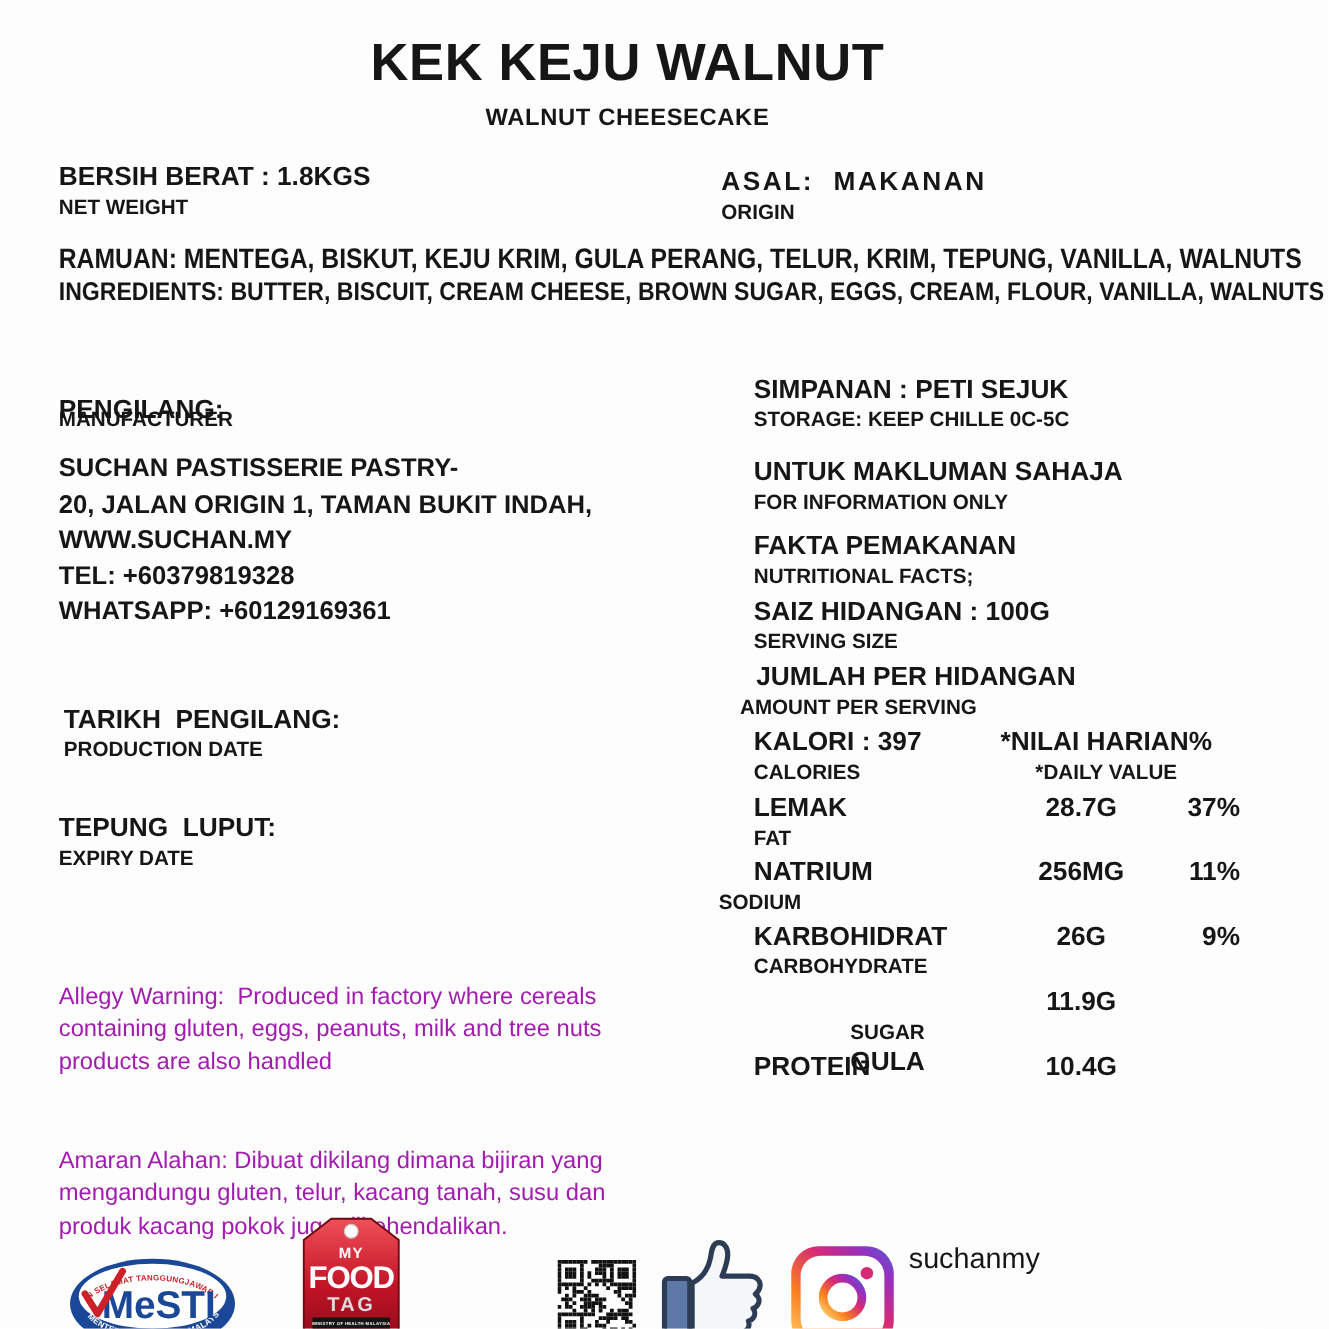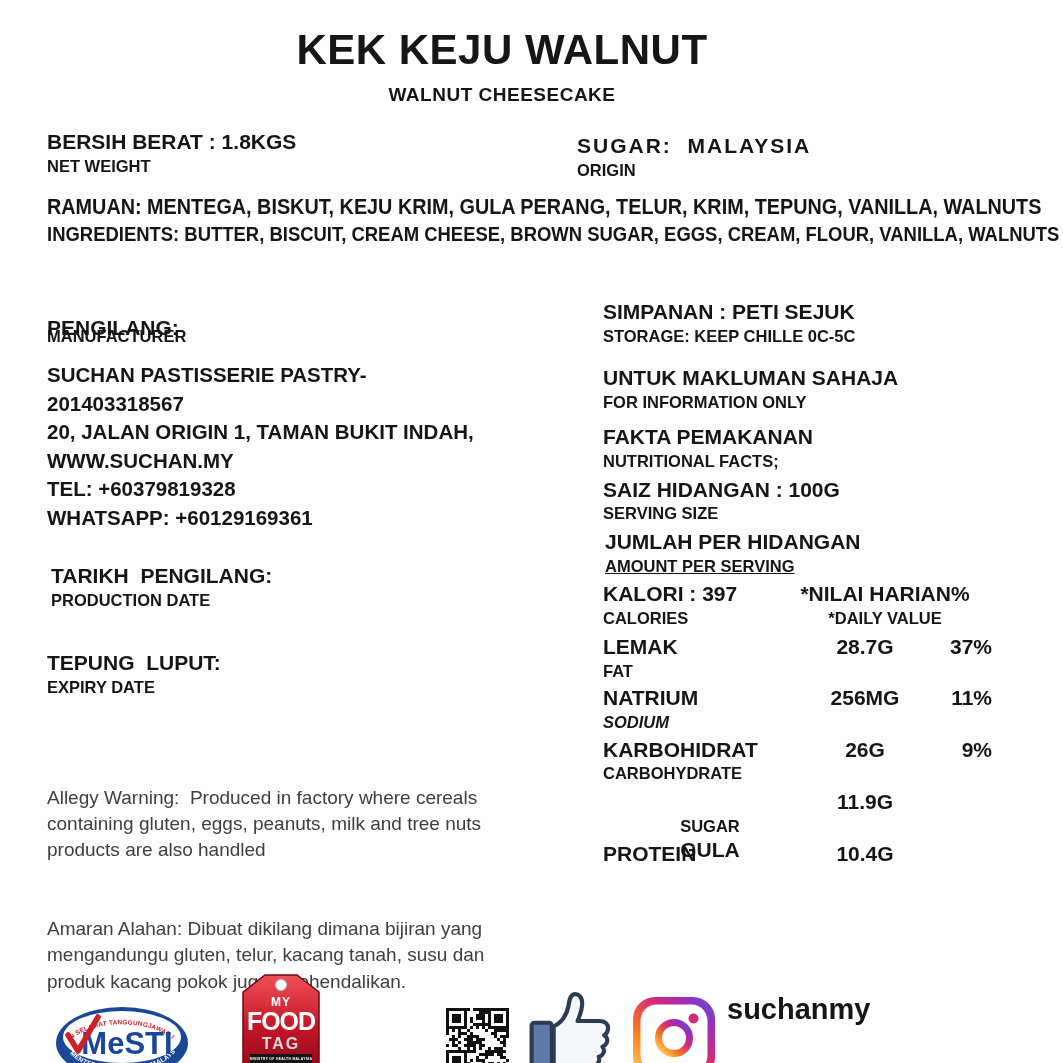--- a/index.html
+++ b/index.html
@@ -7,46 +7,45 @@
     position:relative;width:1063px;height:1063px;background:#fdfdfd;
     font-family:"Liberation Sans","DejaVu Sans",sans-serif;color:#161616;overflow:hidden;
   }
   .abs{position:absolute;white-space:pre-wrap;}
   .h1{width:1004px;text-align:center;font-size:42px;font-weight:800;letter-spacing:.5px;}
   .h2{width:1004px;text-align:center;font-size:19px;font-weight:800;letter-spacing:.5px;}
   .b21{font-size:21px;font-weight:700;}
   .b17{font-size:16.5px;font-weight:700;}
   .cond{white-space:nowrap;transform-origin:left center;font-weight:700;}
   .addr{font-size:20.5px;font-weight:700;line-height:28.5px;white-space:nowrap;}
-  .para{font-size:19px;font-weight:400;line-height:26.3px;color:#404040;}
+  .para{font-size:19px;font-weight:400;line-height:26.3px;color:#a21caf;}
   .val{left:775px;width:180px;text-align:center;}
   .pct{left:928px;width:64px;text-align:right;}
   svg{display:block;}
 </style>
 </head>
 <body>
 
 <div id="sheet">
 
   <div class="abs h1" style="left:0;top:26px;">KEK KEJU WALNUT</div>
   <div class="abs h2" style="left:0;top:84px;">WALNUT CHEESECAKE</div>
 
   <div class="abs b21" style="left:47px;top:130px;">BERSIH BERAT : 1.8KGS</div>
   <div class="abs b17" style="left:47px;top:157px;">NET WEIGHT</div>
-  <div class="abs b21" style="left:577px;top:134px;letter-spacing:2px;">SUGAR:  MALAYSIA</div>
+  <div class="abs b21" style="left:577px;top:134px;letter-spacing:2px;">ASAL:  MAKANAN</div>
   <div class="abs b17" style="left:577px;top:161px;">ORIGIN</div>
 
   <div class="abs cond" style="left:47px;top:194px;font-size:22.5px;transform:scaleX(.88);">RAMUAN: MENTEGA, BISKUT, KEJU KRIM, GULA PERANG, TELUR, KRIM, TEPUNG, VANILLA, WALNUTS</div>
   <div class="abs cond" style="left:47px;top:222px;font-size:20.5px;transform:scaleX(.9);">INGREDIENTS: BUTTER, BISCUIT, CREAM CHEESE, BROWN SUGAR, EGGS, CREAM, FLOUR, VANILLA, WALNUTS</div>
 
   <div class="abs b21" style="left:47px;top:316px;">PENGILANG:</div>
   <div class="abs b17" style="left:47px;top:327px;">MANUFACTURER</div>
   <div class="abs addr" style="left:47px;top:361px;">
     <div>SUCHAN PASTISSERIE PASTRY-</div>
-    <div>201403318567</div>
     <div>20, JALAN ORIGIN 1, TAMAN BUKIT INDAH,</div>
     <div>WWW.SUCHAN.MY</div>
     <div>TEL: +60379819328</div>
     <div>WHATSAPP: +60129169361</div>
   </div>
 
   <div class="abs b21" style="left:51px;top:564px;">TARIKH  PENGILANG:</div>
   <div class="abs b17" style="left:51px;top:591px;">PRODUCTION DATE</div>
 
   <div class="abs b21" style="left:47px;top:651px;">TEPUNG  LUPUT:</div>
@@ -63,36 +62,36 @@
   <div class="abs b21" style="left:603px;top:366px;">UNTUK MAKLUMAN SAHAJA</div>
   <div class="abs b17" style="left:603px;top:393px;">FOR INFORMATION ONLY</div>
 
   <div class="abs b21" style="left:603px;top:425px;">FAKTA PEMAKANAN</div>
   <div class="abs b17" style="left:603px;top:452px;">NUTRITIONAL FACTS;</div>
 
   <div class="abs b21" style="left:603px;top:478px;">SAIZ HIDANGAN : 100G</div>
   <div class="abs b17" style="left:603px;top:504px;">SERVING SIZE</div>
 
   <div class="abs b21" style="left:605px;top:530px;">JUMLAH PER HIDANGAN</div>
-  <div class="abs b17" style="left:605px;top:557px;text-decoration:underline;">AMOUNT PER SERVING</div>
+  <div class="abs b17" style="left:592px;top:557px;">AMOUNT PER SERVING</div>
 
   <div class="abs b21" style="left:603px;top:582px;">KALORI : 397</div>
   <div class="abs b21" style="left:780px;top:582px;width:210px;text-align:center;">*NILAI HARIAN%</div>
   <div class="abs b17" style="left:603px;top:609px;">CALORIES</div>
   <div class="abs b17" style="left:780px;top:609px;width:210px;text-align:center;">*DAILY VALUE</div>
 
   <div class="abs b21" style="left:603px;top:635px;">LEMAK</div>
   <div class="abs b21 val" style="top:635px;">28.7G</div>
   <div class="abs b21 pct" style="top:635px;">37%</div>
   <div class="abs b17" style="left:603px;top:662px;">FAT</div>
 
   <div class="abs b21" style="left:603px;top:686px;">NATRIUM</div>
   <div class="abs b21 val" style="top:686px;">256MG</div>
   <div class="abs b21 pct" style="top:686px;">11%</div>
-  <div class="abs b17" style="left:603px;top:713px;font-style:italic;">SODIUM</div>
+  <div class="abs b17" style="left:575px;top:713px;">SODIUM</div>
 
   <div class="abs b21" style="left:603px;top:738px;">KARBOHIDRAT</div>
   <div class="abs b21 val" style="top:738px;">26G</div>
   <div class="abs b21 pct" style="top:738px;">9%</div>
   <div class="abs b17" style="left:603px;top:764px;">CARBOHYDRATE</div>
 
   <div class="abs b21" style="left:640px;top:790px;width:140px;text-align:center;margin-top:48px;">GULA</div>
   <div class="abs b21 val" style="top:790px;">11.9G</div>
   <div class="abs b17" style="left:640px;top:817px;width:140px;text-align:center;">SUGAR</div>
 
@@ -397,15 +396,15 @@
           <stop offset="1" stop-color="#4f5bd5"></stop>
         </linearGradient>
       </defs>
       <rect x="3" y="3" width="82" height="82" rx="22" fill="url(#igGrad)"></rect>
       <rect x="10.5" y="10.5" width="67" height="67" rx="16" fill="#ffffff"></rect>
       <circle cx="44" cy="44" r="15.5" fill="none" stroke="url(#igGrad)" stroke-width="7"></circle>
       <circle cx="63.5" cy="24.5" r="5" fill="#d62976"></circle>
     </svg>
   </div>
 
-  <div class="abs" style="left:727px;top:993px;font-size:29px;font-weight:700;">suchanmy</div>
+  <div class="abs" style="left:727px;top:993px;font-size:23px;font-weight:400;">suchanmy</div>
 
 </div>
 
 </body></html>

